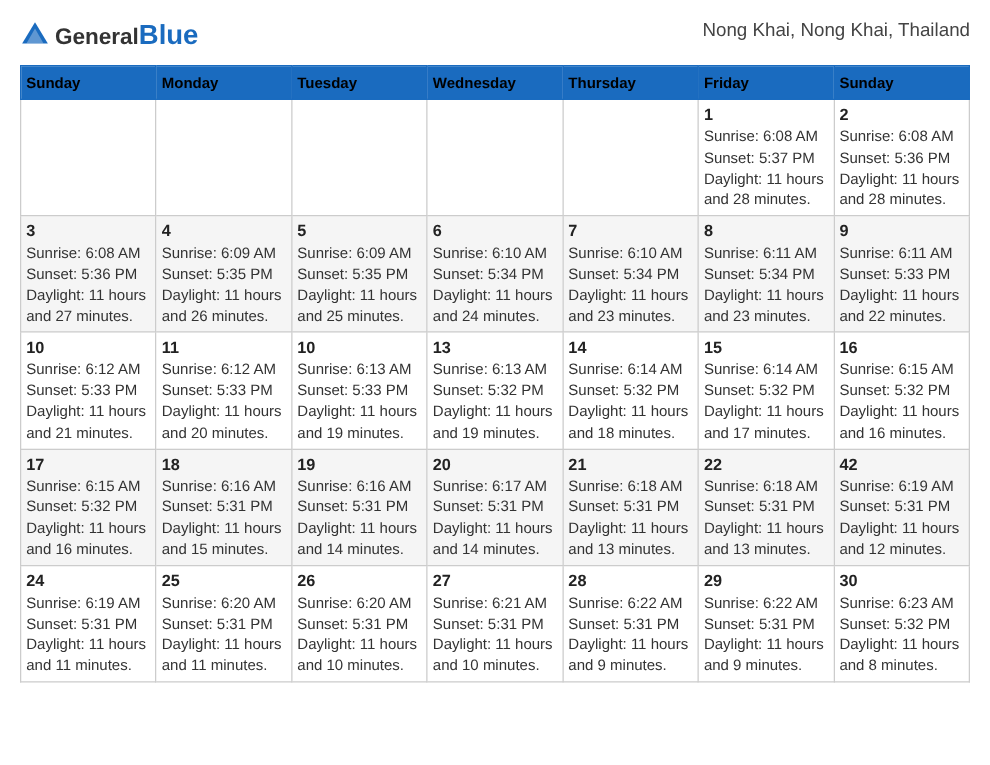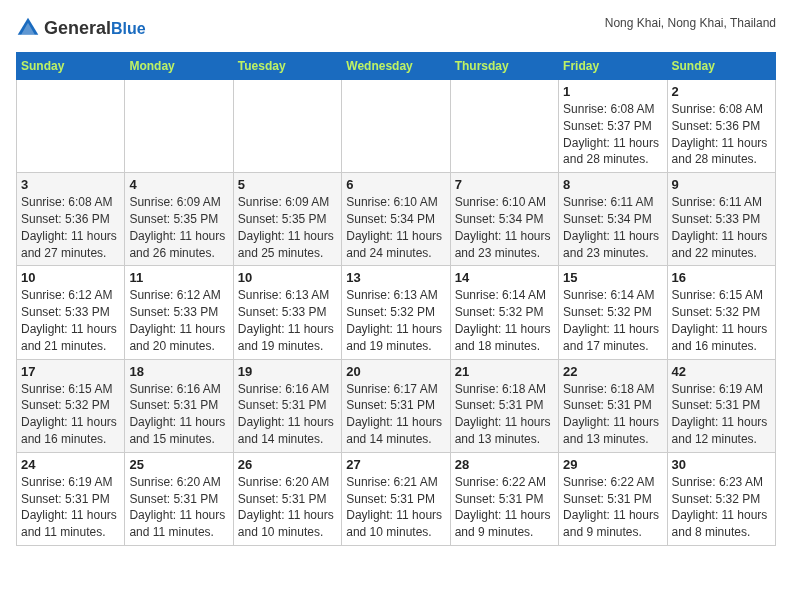--- a/index.html
+++ b/index.html
@@ -21,50 +21,50 @@
       align-items: center;
       gap: 4px;
     }
     .logo-text-general {
       font-size: 18px;
       font-weight: bold;
       color: #333;
       line-height: 1;
     }
     .logo-text-blue {
-      font-size: 16px;
+      font-size: 22px;
       font-weight: bold;
       color: #1a6bbf;
       line-height: 1;
     }
     .logo-icon {
       width: 24px;
       height: 24px;
     }
     .title-area {
       text-align: right;
     }
     .month-title {
       font-size: 36px;
       font-weight: bold;
       color: #222;
       line-height: 1.1;
     }
     .location-title {
-      font-size: 12px;
+      font-size: 15px;
       color: #444;
     }
     table {
       width: 100%;
       border-collapse: collapse;
       table-layout: fixed;
     }
     thead th {
       background: #1a6bbf;
-      color: #bef264;
+      color: #000000;
       font-size: 12px;
       font-weight: bold;
       padding: 6px 4px;
       text-align: left;
       border: 1px solid #1a6bbf;
     }
     tbody td {
       vertical-align: top;
       border: 1px solid #ccc;
       padding: 4px 4px;

